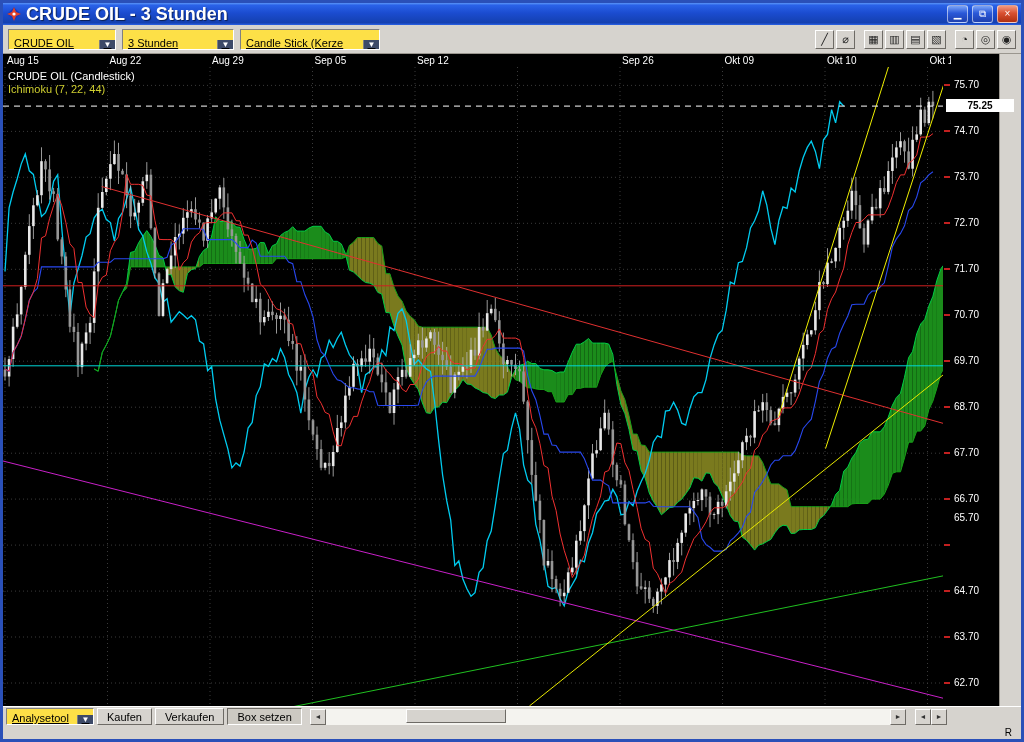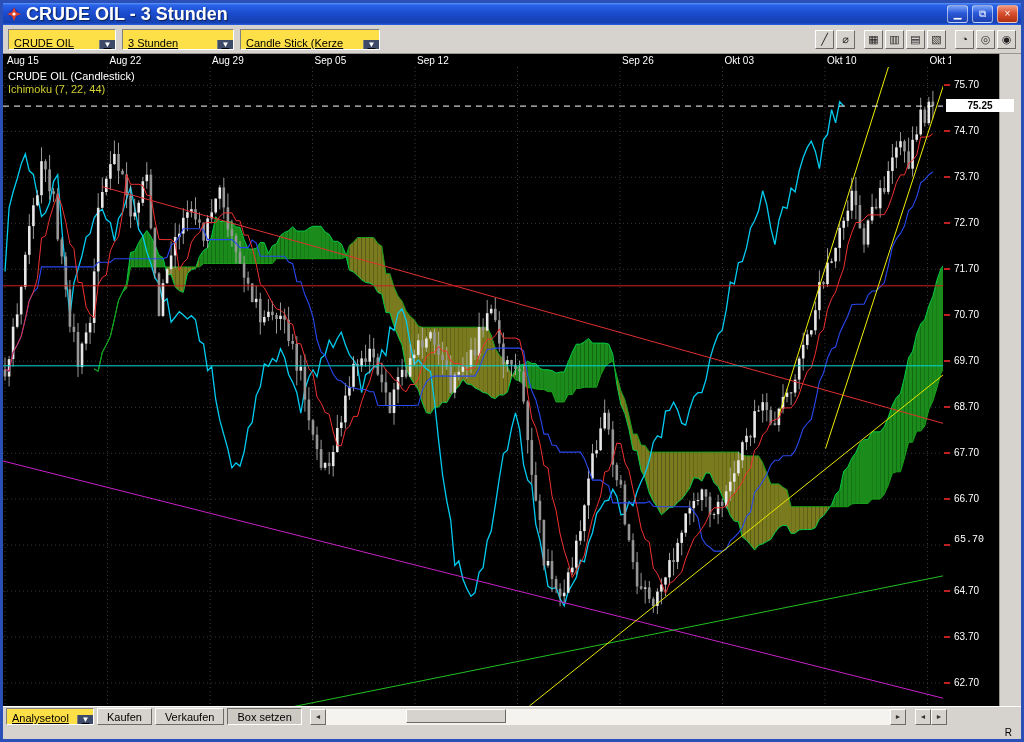--- a/index.html
+++ b/index.html
@@ -117,21 +117,21 @@
     <div class="chart-black">
       <div class="date-axis">
         <div class="date-strip" id="dateStrip">
             <span class="date-label" style="left: 4px;">Aug 15</span>
             <span class="date-label" style="left: 106.5px;">Aug 22</span>
             <span class="date-label" style="left: 209px;">Aug 29</span>
             <span class="date-label" style="left: 311.5px;">Sep 05</span>
             <span class="date-label" style="left: 414px;">Sep 12</span>
             <span class="date-label" style="left: 516.5px; margin-top: 31px;">Sep 19</span>
             <span class="date-label" style="left: 619px;">Sep 26</span>
-            <span class="date-label" style="left: 721.5px;">Okt 03</span>
+            <span class="date-label" style="left: 721.5px;">Okt 09</span>
             <span class="date-label" style="left: 824px;">Okt 10</span>
             <span class="date-label" style="left: 926.5px;">Okt 17</span>
           </div>
       </div>
       <div class="plot-wrap">
         <div id="plotHost"><svg id="plot" width="940" height="639" viewBox="0 0 940 639" style="background:#000000">
               <line x1="2.0" y1="0" x2="2.0" y2="639" stroke="#3a3a3a" stroke-width="1" stroke-dasharray="1,3"></line>
               <line x1="104.5" y1="0" x2="104.5" y2="639" stroke="#3a3a3a" stroke-width="1" stroke-dasharray="1,3"></line>
               <line x1="207.0" y1="0" x2="207.0" y2="639" stroke="#3a3a3a" stroke-width="1" stroke-dasharray="1,3"></line>
               <line x1="309.5" y1="0" x2="309.5" y2="639" stroke="#3a3a3a" stroke-width="1" stroke-dasharray="1,3"></line>
@@ -858,21 +858,21 @@
             <div class="price-tick-label" style="top: 242.245px;">70.70</div>
             <div class="price-tick-mark" style="top: 293.216px;"></div>
             <div class="price-tick-label" style="top: 288.216px;">69.70</div>
             <div class="price-tick-mark" style="top: 339.187px;"></div>
             <div class="price-tick-label" style="top: 334.187px;">68.70</div>
             <div class="price-tick-mark" style="top: 385.158px;"></div>
             <div class="price-tick-label" style="top: 380.158px;">67.70</div>
             <div class="price-tick-mark" style="top: 431.129px;"></div>
             <div class="price-tick-label" style="top: 426.129px;">66.70</div>
             <div class="price-tick-mark" style="top: 477.101px;"></div>
-            <div class="price-tick-label" style="top: 467px; font-family: Liberation Mono, monospace;">65.70</div>
+            <div class="price-tick-label" style="top: 445px;">65.70</div>
             <div class="price-tick-mark" style="top: 523.072px;"></div>
             <div class="price-tick-label" style="top: 518.072px;">64.70</div>
             <div class="price-tick-mark" style="top: 569.043px;"></div>
             <div class="price-tick-label" style="top: 564.043px;">63.70</div>
             <div class="price-tick-mark" style="top: 615.014px;"></div>
             <div class="price-tick-label" style="top: 610.014px;">62.70</div>
           </div>
       </div>
     </div>
     <div class="chart-right-filler"></div>

